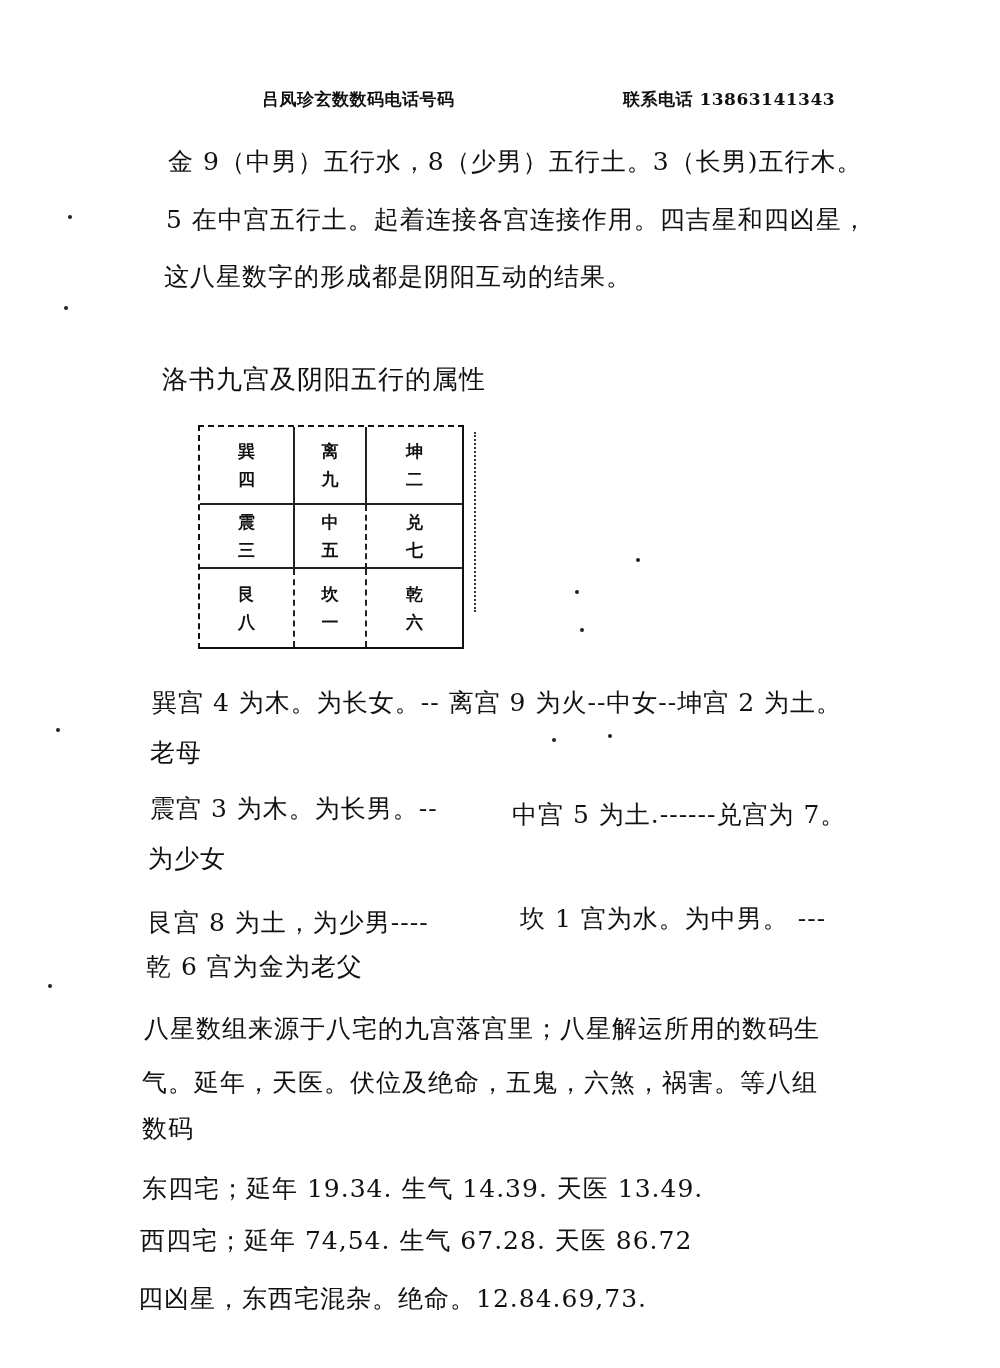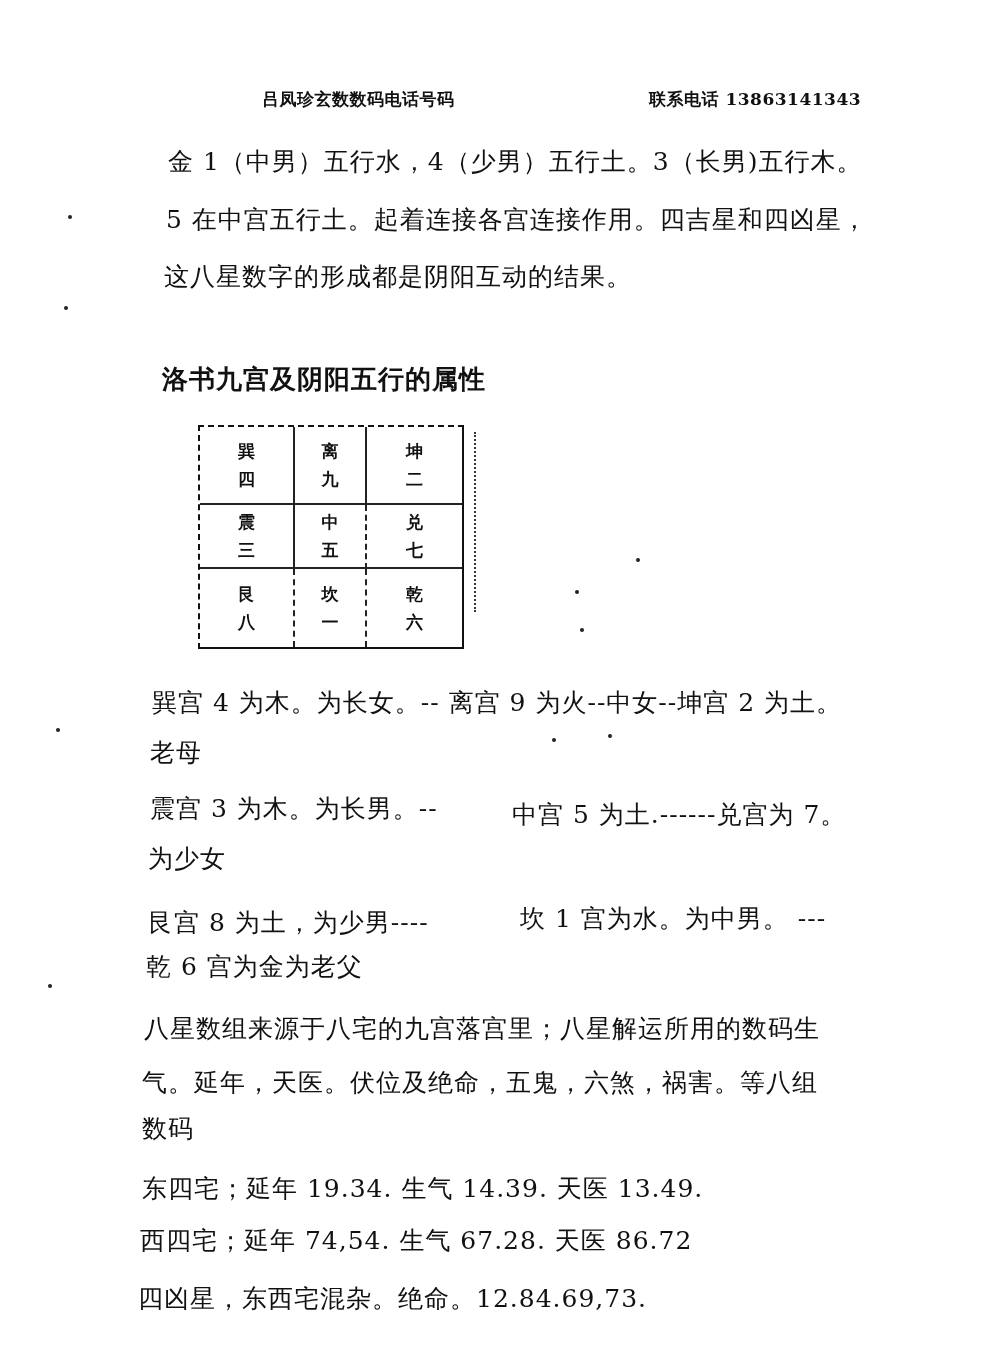--- a/index.html
+++ b/index.html
@@ -1,45 +1,45 @@
 <!DOCTYPE html>
 <html><head>
 <meta charset="utf-8">
 <style>
   html, body { margin: 0; padding: 0; background: #ffffff; }
   body { width: 1000px; height: 1368px; position: relative; overflow: hidden;
          font-family: "DejaVu Serif", "Liberation Serif", serif; color: #111; }
   .header { position: absolute; top: 88px; font-size: 17px; font-weight: bold;
             font-family: "DejaVu Serif", serif; letter-spacing: 0.5px; }
   .header-left { left: 262px; }
-  .header-right { left: 624px; padding-left: 25px; }
+  .header-right { left: 598px; padding-left: 25px; }
   .line { position: absolute; font-size: 25px; white-space: nowrap; letter-spacing: 1px; }
   .heading { position: absolute; left: 162px; top: 362px; font-size: 26px;
-             font-weight: bold; font-family: "DejaVu Sans", sans-serif; letter-spacing: 1px; }
+             font-weight: normal; font-family: "DejaVu Sans", sans-serif; letter-spacing: 1px; }
   .grid { position: absolute; left: 198px; top: 425px; width: 262px; height: 220px;
           border: 2px solid #111; border-top-style: dashed; border-left-style: dashed;
           display: grid; grid-template-columns: 95px 72px 95px; grid-template-rows: 78px 64px 78px; }
   .cell { border-right: 2px solid #222; border-bottom: 2px solid #222;
           display: flex; flex-direction: column; align-items: center; justify-content: center;
           font-family: "DejaVu Sans", sans-serif; font-weight: bold; font-size: 17px; line-height: 28px; }
   .cell:nth-child(3n) { border-right: none; }
   .cell:nth-child(n+7) { border-bottom: none; }
   .cell.dash-r { border-right-style: dashed; }
   .side-mark { position: absolute; left: 474px; top: 432px; width: 0; height: 180px;
                border-left: 2px dotted #333; }
   .speck { position: absolute; width: 4px; height: 4px; background: #222; border-radius: 50%; }
 </style>
 </head>
 <body>
 
 <div class="header header-left">吕凤珍玄数数码电话号码</div>
 <div class="header header-right">联系电话 13863141343</div>
 
 <div>
-  <div class="line" style="left:168px; top:145px;">金 1（中男）五行水，4（少男）五行土。3（长男)五行木。</div>
+  <div class="line" style="left:168px; top:145px;">金 9（中男）五行水，8（少男）五行土。3（长男)五行木。</div>
   <div class="line" style="left:166px; top:203px;">5 在中宫五行土。起着连接各宫连接作用。四吉星和四凶星，</div>
   <div class="line" style="left:164px; top:260px;">这八星数字的形成都是阴阳互动的结果。</div>
 </div>
 
 <div class="heading">洛书九宫及阴阳五行的属性</div>
 
 <div class="grid">
   <div class="cell">
       <span>巽</span>
       <span>四</span>

